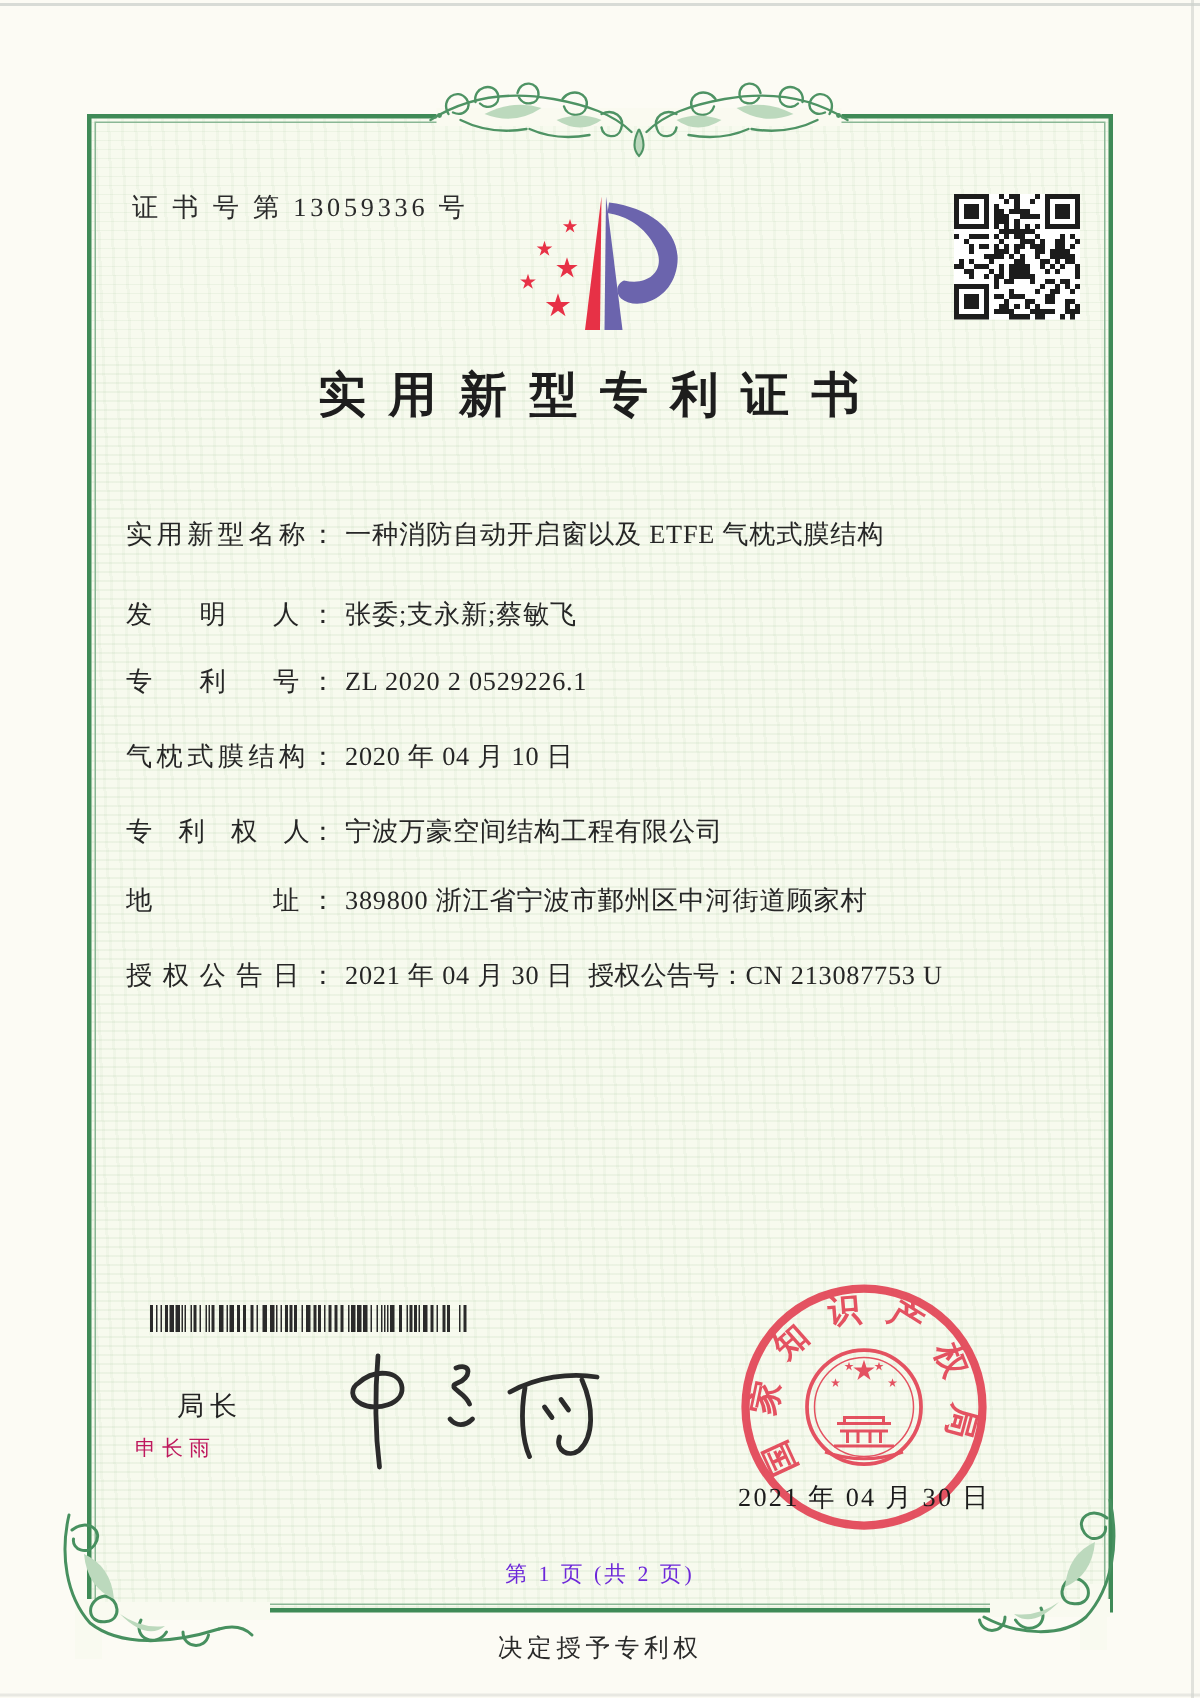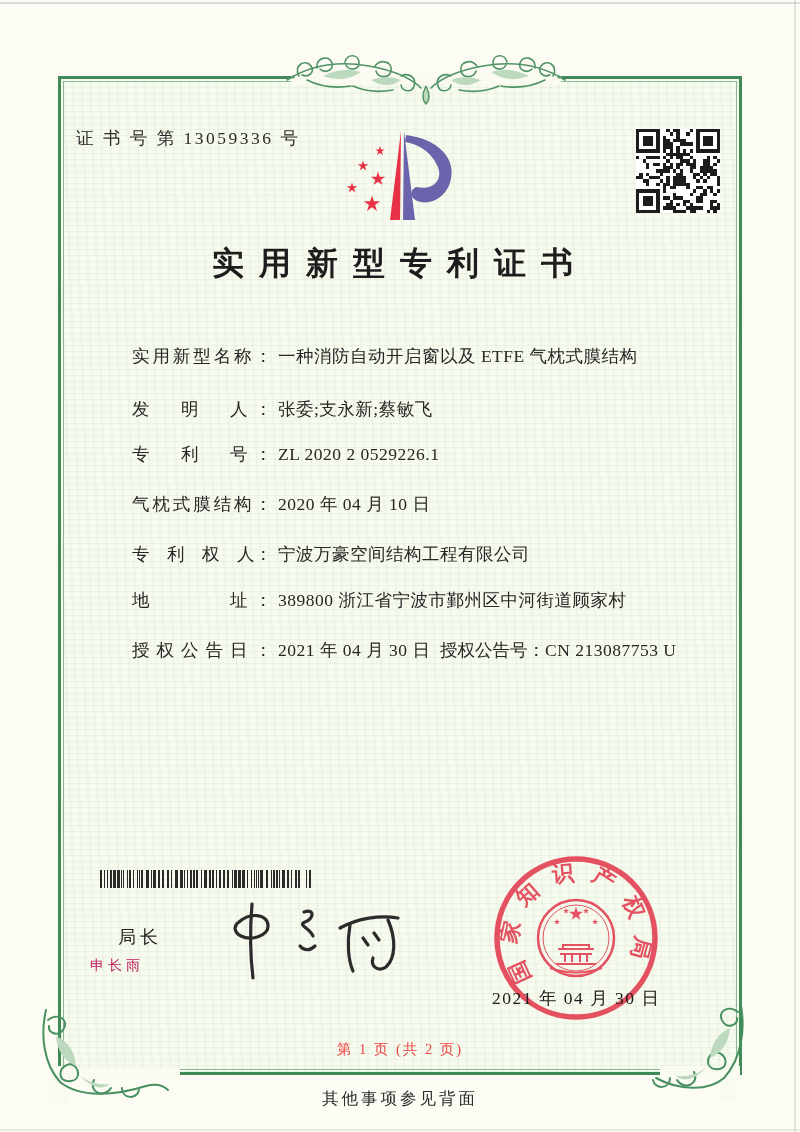--- a/index.html
+++ b/index.html
@@ -22,48 +22,48 @@
       repeating-linear-gradient(0deg, rgba(104,160,96,.08) 0 1px, transparent 1px 6px),
       #f7faee;
   }
   .frame::after{content:"";position:absolute;inset:2px;border:1px solid #8ab795;}
 
   .ornament{position:absolute;}
   .top-ornament{left:283px;top:46px;width:286px;height:60px;}
   .corner-bl{left:36px;top:1006px;width:160px;height:100px;}
   .corner-br{left:650px;top:996px;width:100px;height:104px;}
 
-  .cert-no{position:absolute;left:76px;top:126px;font-size:17.5px;letter-spacing:2.5px;color:#2b2b2b;}
+  .cert-no{position:absolute;left:88px;top:126px;font-size:17.5px;letter-spacing:2.5px;color:#2b2b2b;}
   .logo{position:absolute;left:336px;top:127px;width:128px;height:97px;}
   .qr{position:absolute;left:636px;top:129px;width:84px;height:84px;}
 
   .title{
     position:absolute;left:0;top:242px;width:100%;margin:0;text-align:center;
     font-size:32px;font-weight:700;letter-spacing:15px;color:#1d1d1d;
   }
 
   .fields{position:absolute;left:84px;top:0;width:650px;}
-  .row{position:absolute;left:0;white-space:nowrap;font-size:17.5px;color:#262626;margin-left:48px;}
+  .row{position:absolute;left:0;white-space:nowrap;font-size:17.5px;color:#262626;}
   .f-label{display:inline-block;width:140px;text-align:justify;text-align-last:justify;margin-right:6px;}
   .f-value{letter-spacing:.5px;}
   .grant-no-pair{position:absolute;left:308px;top:0;}
 
   .body-text{position:absolute;left:84px;top:662px;width:638px;font-size:16.5px;line-height:31px;color:#262626;}
   .body-text p{margin:0;text-indent:2em;text-align:justify;}
 
   .barcode{position:absolute;left:100px;top:870px;width:212px;height:18px;}
 
   .director-title{position:absolute;left:90px;top:925px;font-size:18px;letter-spacing:4px;color:#242424;margin-left:28px;}
   .director-name{position:absolute;left:90px;top:957px;font-size:14px;letter-spacing:4px;color:#be185d;}
   .signature{position:absolute;left:220px;top:898px;width:200px;height:88px;}
 
   .seal{position:absolute;left:468px;top:850px;width:216px;height:182px;opacity:.88;}
   .seal-date{position:absolute;left:492px;top:986px;font-size:17.5px;letter-spacing:1.5px;color:#1c1c1c;z-index:5;}
 
-  .page-info{position:absolute;left:0;top:1040px;width:100%;text-align:center;font-size:14.5px;letter-spacing:2px;color:#ef4444;}
+  .page-info{position:absolute;left:0;top:1040px;width:100%;text-align:center;font-size:14.5px;letter-spacing:2px;color:#6d28d9;}
   .back-note{position:absolute;left:0;top:1088px;width:100%;text-align:center;font-size:16.5px;letter-spacing:3px;color:#2a2a2a;}
 </style>
 </head>
 <body>
 
 <div class="page">
 
   <div class="edge-top"></div>
   <div class="edge-right"></div>
   <div class="edge-bottom"></div>
@@ -214,15 +214,15 @@
           <path d="M92 104 H124 M97 104 V112 M104 104 V112 M112 104 V112 M119 104 V112"></path>
           <path d="M88 114 H128"></path>
           <path d="M82 118 q 26 9, 52 0"></path>
         </g>
       </g>
     </g>
   </svg>
   <div class="seal-date">2021 年 04 月 30 日</div>
 
   <div class="page-info">第 1 页 (共 2 页)</div>
-  <div class="back-note">其他事项参见背面</div>
+  <div class="back-note">决定授予专利权</div>
 
 </div>
 
 </body></html>

